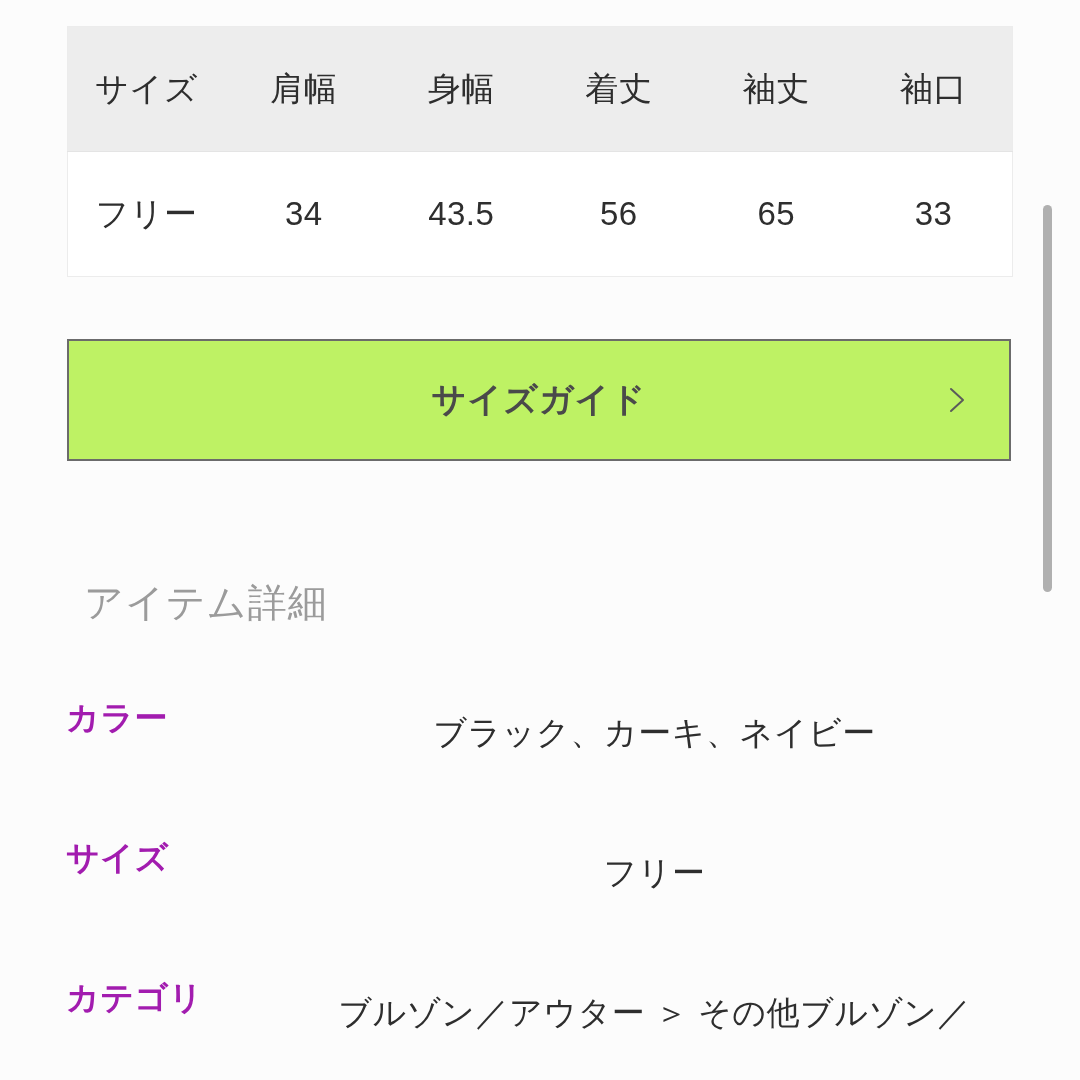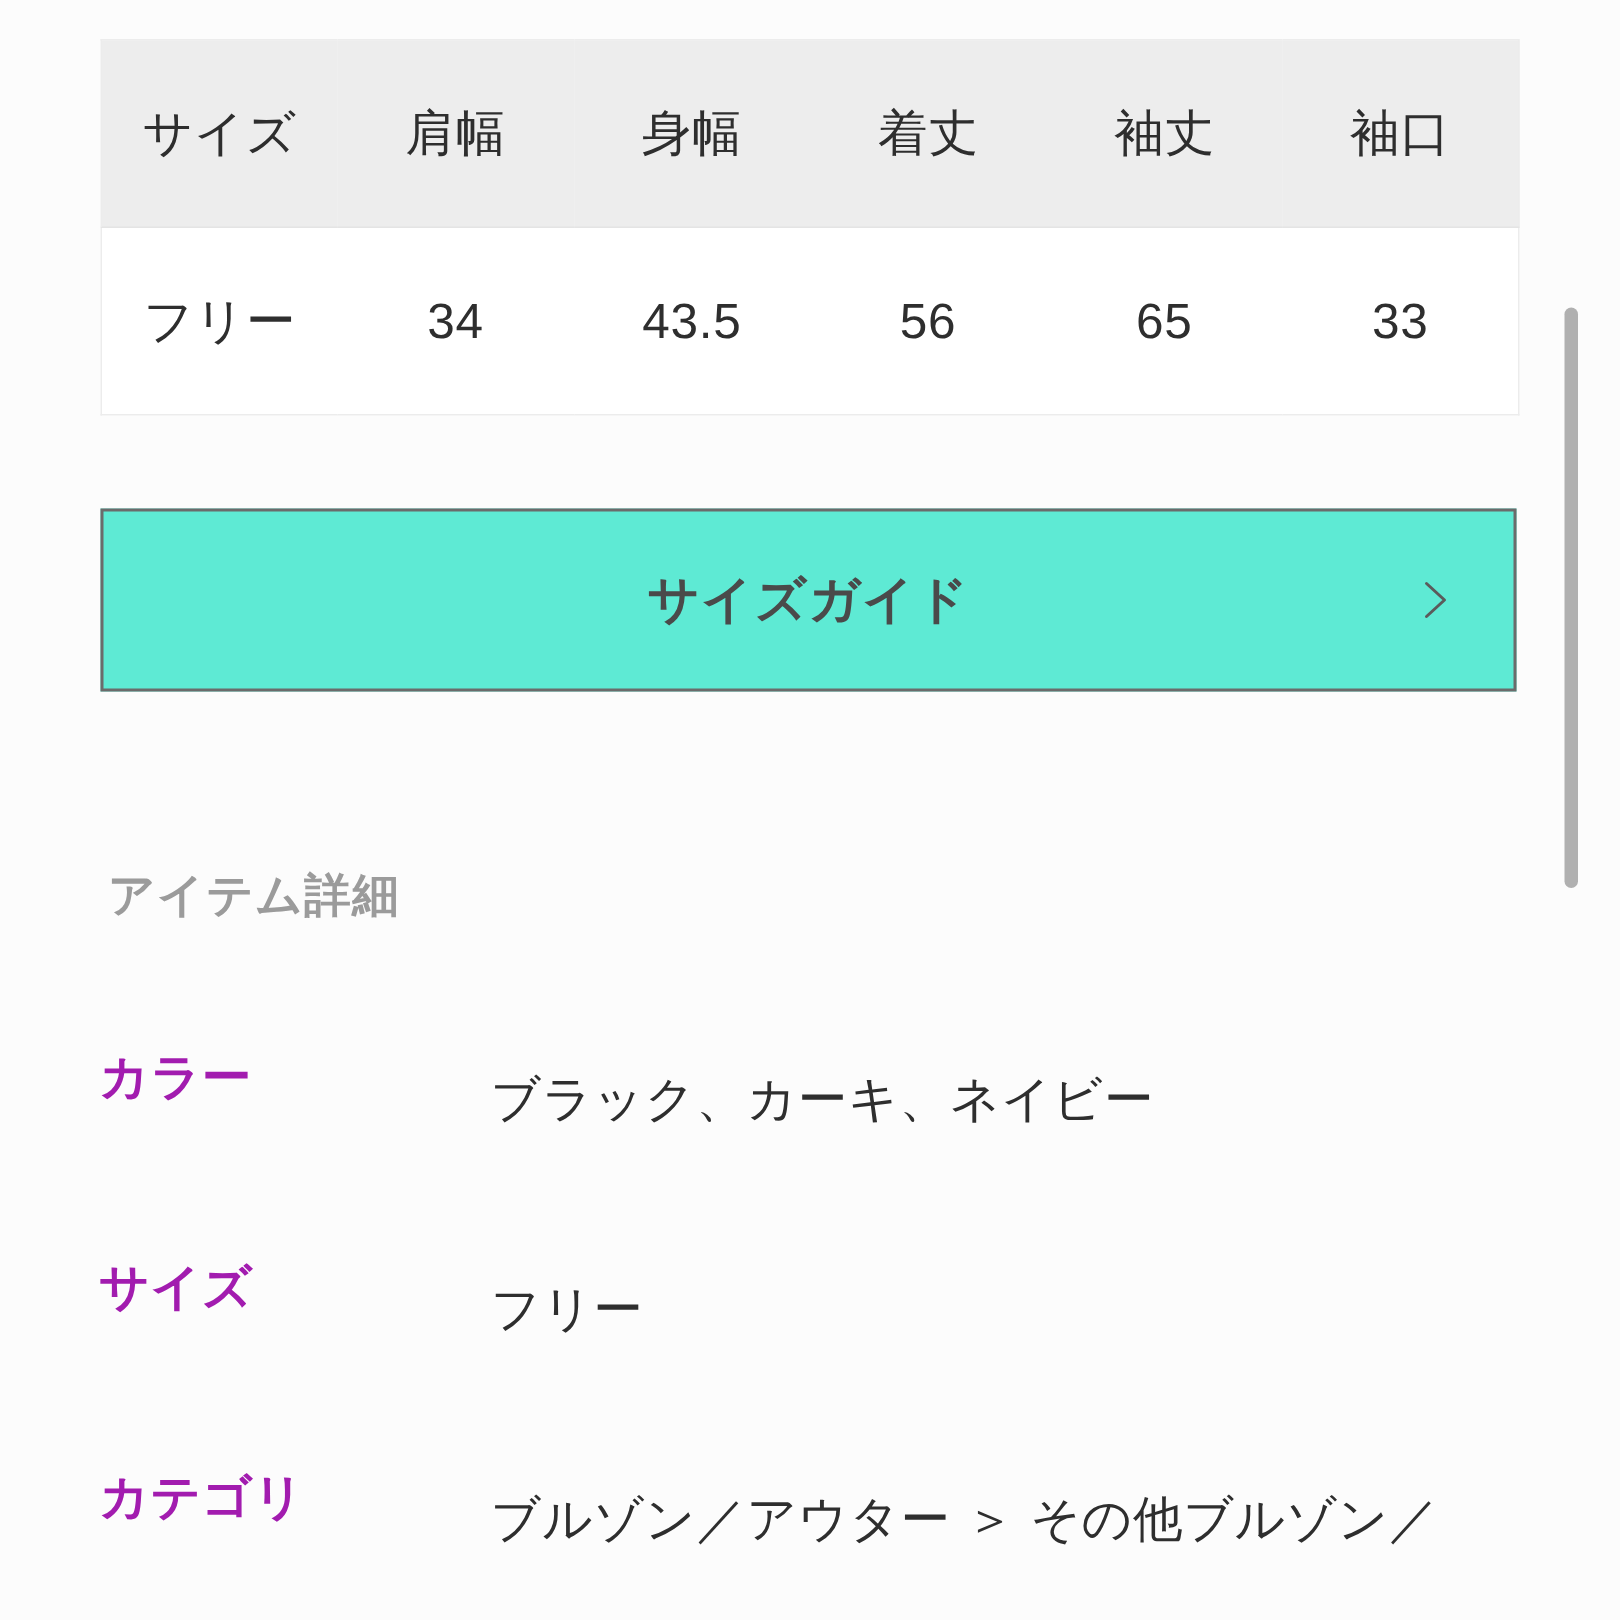--- a/index.html
+++ b/index.html
@@ -64,21 +64,21 @@
 
   
   .size-guide-btn {
     position: absolute;
     left: 67px;
     top: 339px;
     width: 944px;
     height: 122px;
     box-sizing: border-box;
     border: 2px solid #6b6b6b;
-    background: #5eead4;
+    background: #bef264;
     cursor: pointer;
     display: block;
     padding: 0;
   }
   .size-guide-btn .sg-label {
     position: absolute;
     left: 0;
     top: 0;
     width: 100%;
     height: 100%;
@@ -99,24 +99,24 @@
     height: 28px;
     display: block;
   }
   .size-guide-btn .sg-chevron svg {
     display: block;
   }
 
   
   .item-detail-heading {
     position: absolute;
-    left: 72px;
+    left: 84px;
     top: 576px;
-    font-size: 31px;
-    font-weight: 700;
+    font-size: 39px;
+    font-weight: 400;
     color: #9b9b9b;
     letter-spacing: 1px;
   }
 
   .detail-list {
     position: absolute;
     left: 66px;
     top: 692px;
     width: 950px;
   }
@@ -139,20 +139,21 @@
   }
   .detail-value {
     flex: 1 1 auto;
     font-size: 33px;
     font-weight: 400;
     color: #2e2e2e;
     line-height: 82px;
     letter-spacing: 0.5px;
     max-width: 655px;
     word-break: break-all;
+    text-align: center;
   }
 
   
   .scrollbar-track {
     position: absolute;
     right: 26px;
     top: 0;
     width: 14px;
     height: 1080px;
     background: transparent;

